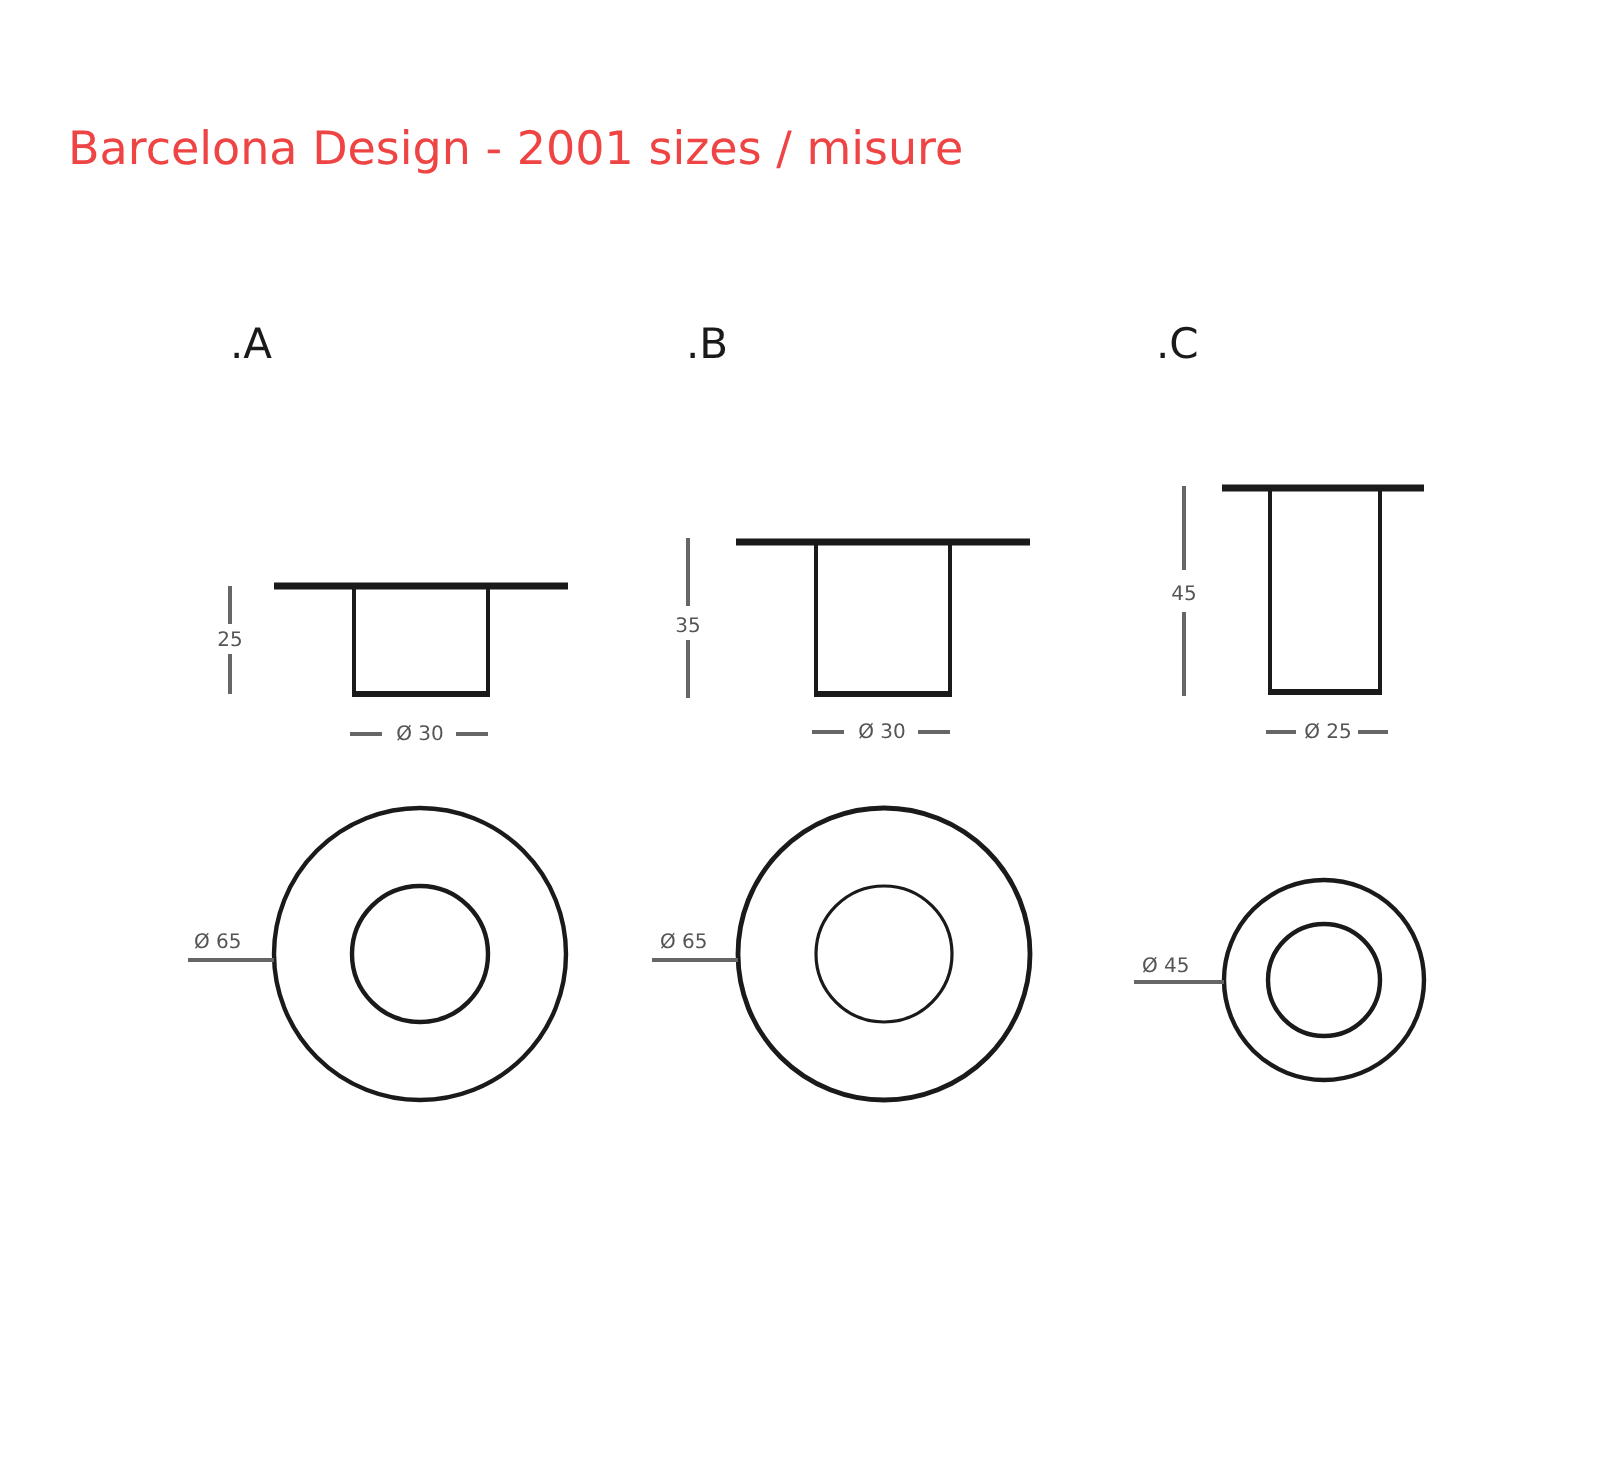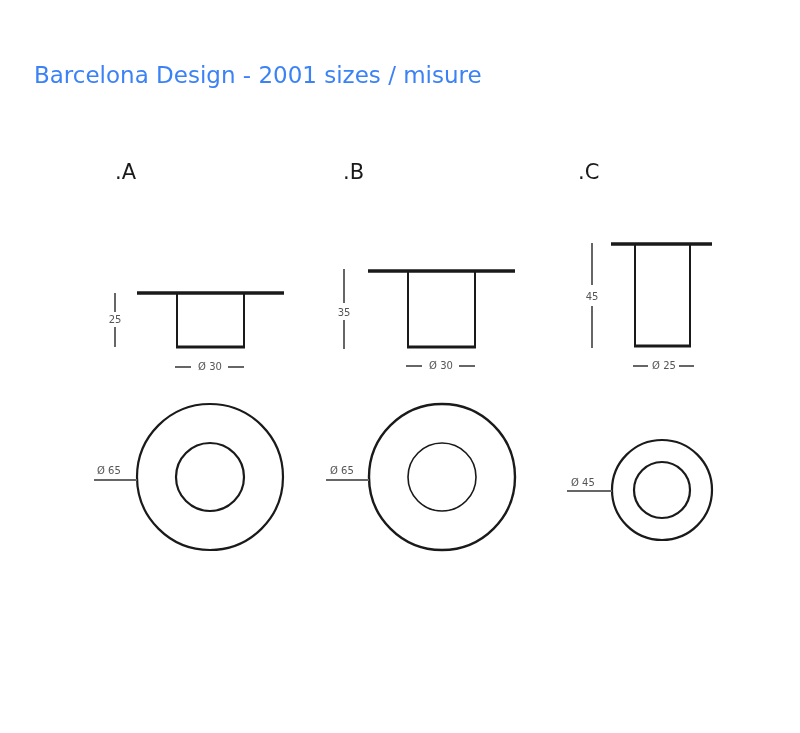--- a/index.html
+++ b/index.html
@@ -1,17 +1,17 @@
 <!DOCTYPE html>
 <html><head>
   <meta charset="utf-8">
   <style>
     html, body { margin: 0; padding: 0; background: #ffffff; }
     body { width: 800px; height: 733px; position: relative; overflow: hidden; font-family: "Liberation Sans", sans-serif; }
-    .title { position: absolute; left: 34px; top: 62px; font-family: "DejaVu Sans", sans-serif; font-size: 23px; color: #3b82f6; letter-spacing: 0px; white-space: nowrap; text-align: right; }
+    .title { position: absolute; left: 34px; top: 62px; font-family: "DejaVu Sans", sans-serif; font-size: 23px; color: #ef4444; letter-spacing: 0px; white-space: nowrap; text-align: right; }
     .var-label { position: absolute; font-family: "DejaVu Sans", sans-serif; font-size: 21px; color: #1a1a1a; }
     svg.drawing { position: absolute; left: 0; top: 0; }
     .dim-text { font-family: "DejaVu Sans", sans-serif; font-size: 10px; fill: #555555; }
     .dim-line { stroke: #666666; stroke-width: 2; }
     .outline { fill: none; stroke: #1a1a1a; }
   </style>
 </head>
 <body>
 
 <div class="title">Barcelona Design - 2001 sizes / misure</div>

